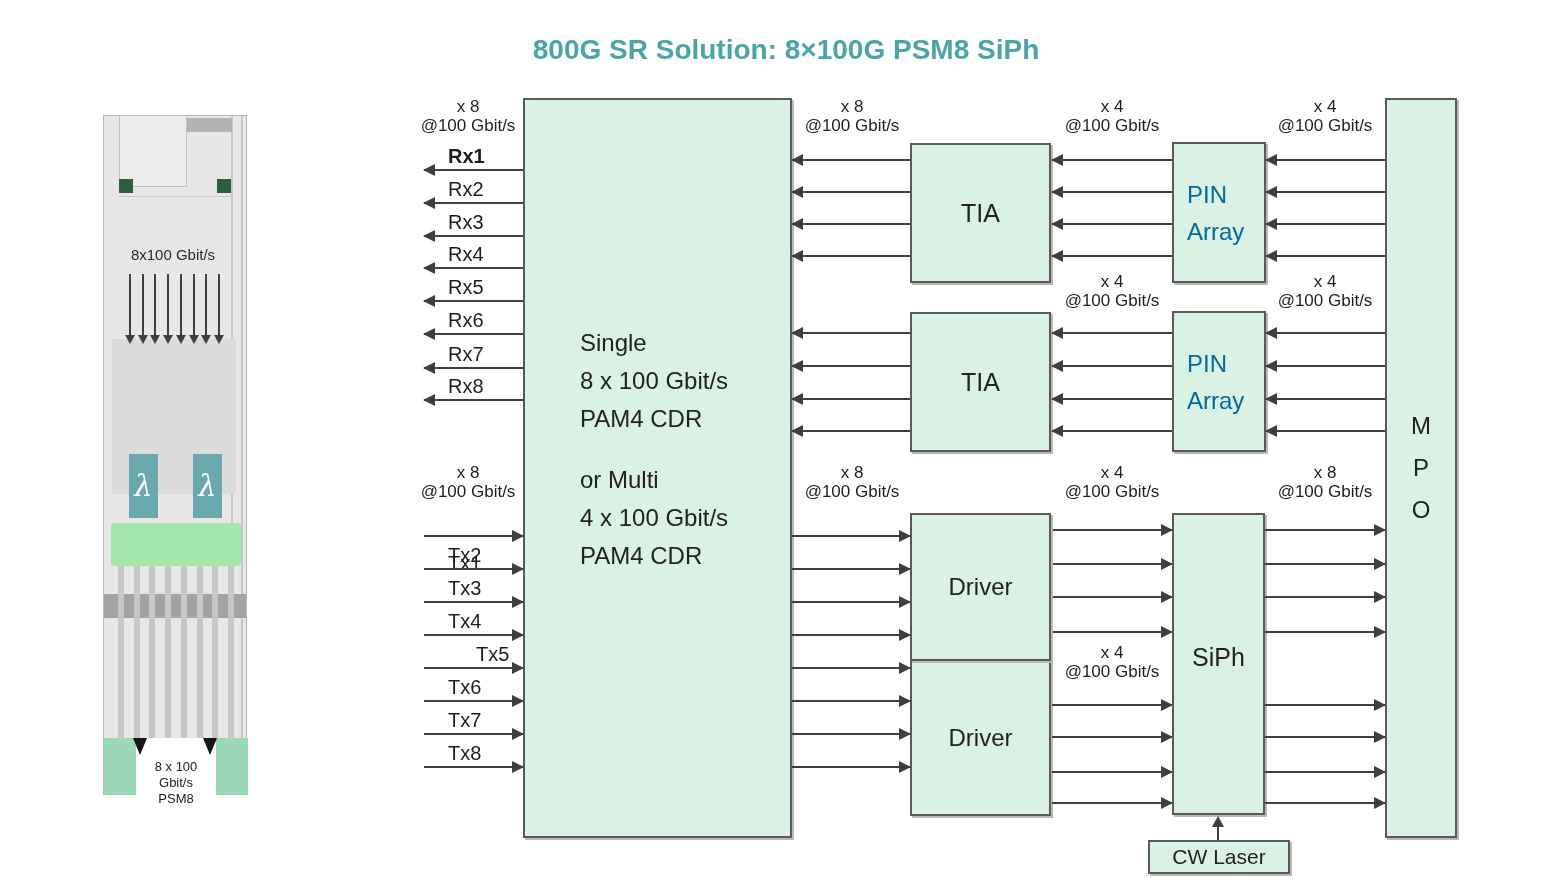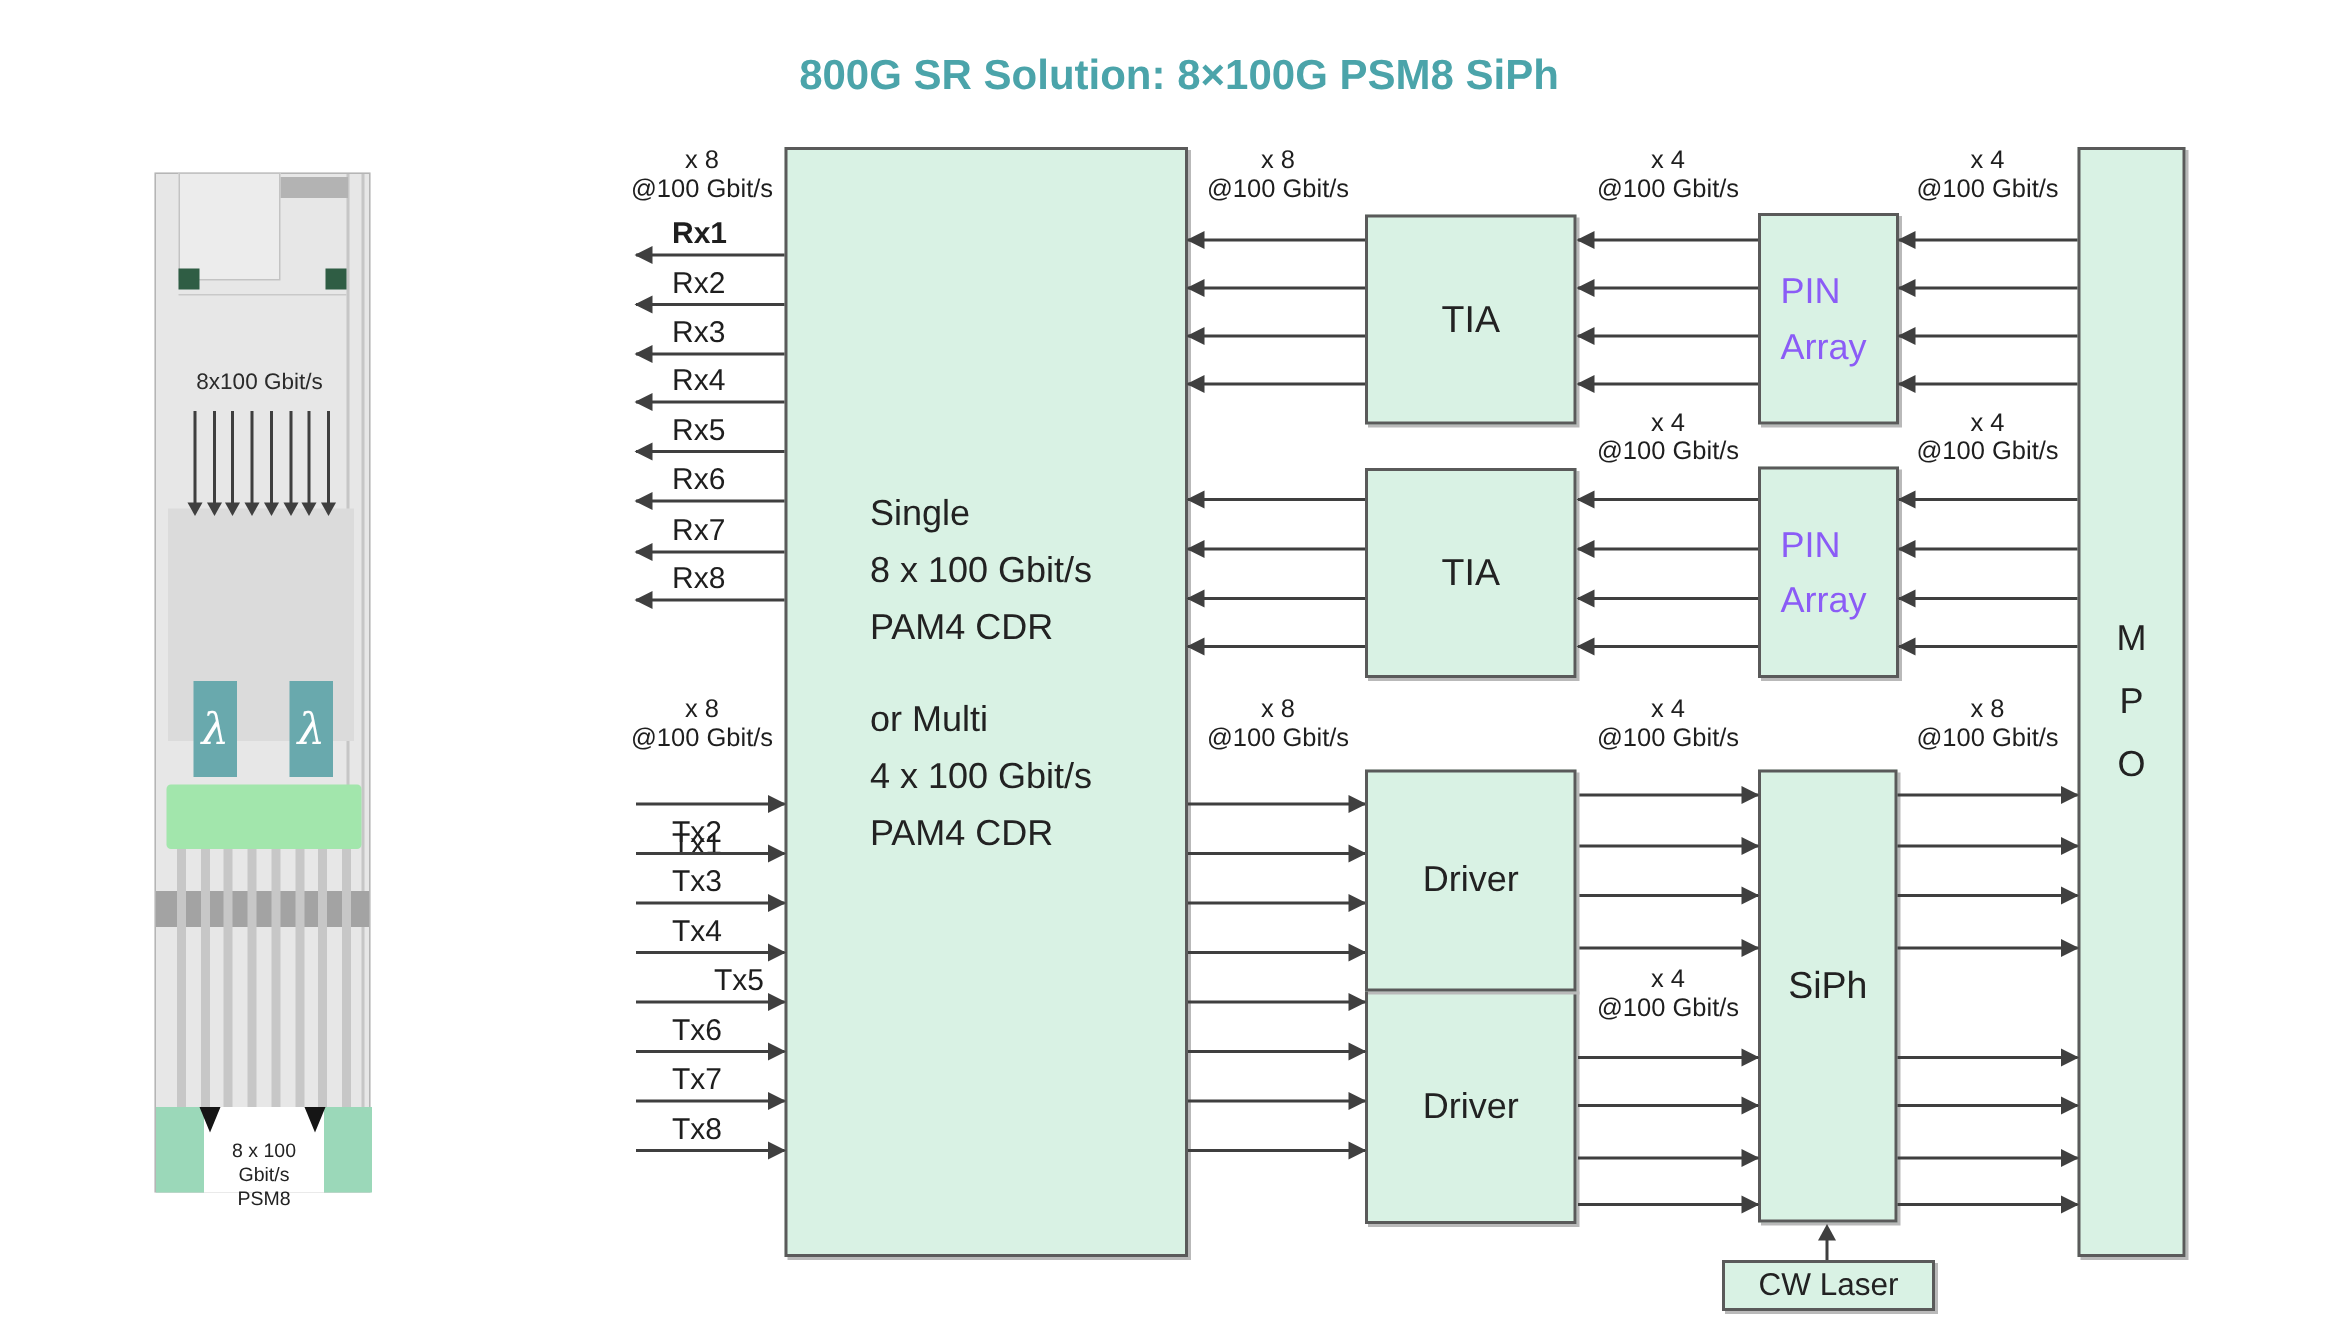--- a/index.html
+++ b/index.html
@@ -24,21 +24,21 @@
   }
   
   .block{
     position:absolute;box-sizing:border-box;background:var(--fill);
     border:2px solid var(--border);box-shadow:2px 2px 0 #b9b9b9;
   }
   .center{display:flex;align-items:center;justify-content:center;}
   .blk-label{font-size:25px;color:#222;}
   .cdr-text{position:absolute;left:578px;top:336px;font-size:24px;line-height:38px;color:#222;}
   .cdr-gap{height:23px;}
-  .pin-text{position:absolute;left:13px;top:50%;transform:translateY(-50%);font-size:24px;line-height:37px;color:#8b5cf6;}
+  .pin-text{position:absolute;left:13px;top:50%;transform:translateY(-50%);font-size:24px;line-height:37px;color:#0369a1;}
   .mpo-text{width:100%;text-align:center;font-size:24px;line-height:42px;color:#222;}
   
   .rate{
     position:absolute;transform:translateX(-50%);text-align:center;
     font-size:17px;line-height:19px;color:#1e1e1e;white-space:nowrap;
   }
   
   .port-label{position:absolute;font-size:20px;line-height:26px;color:#1e1e1e;}
   .aline{position:absolute;background:var(--arrow);}
   .ahead{position:absolute;width:0;height:0;}

